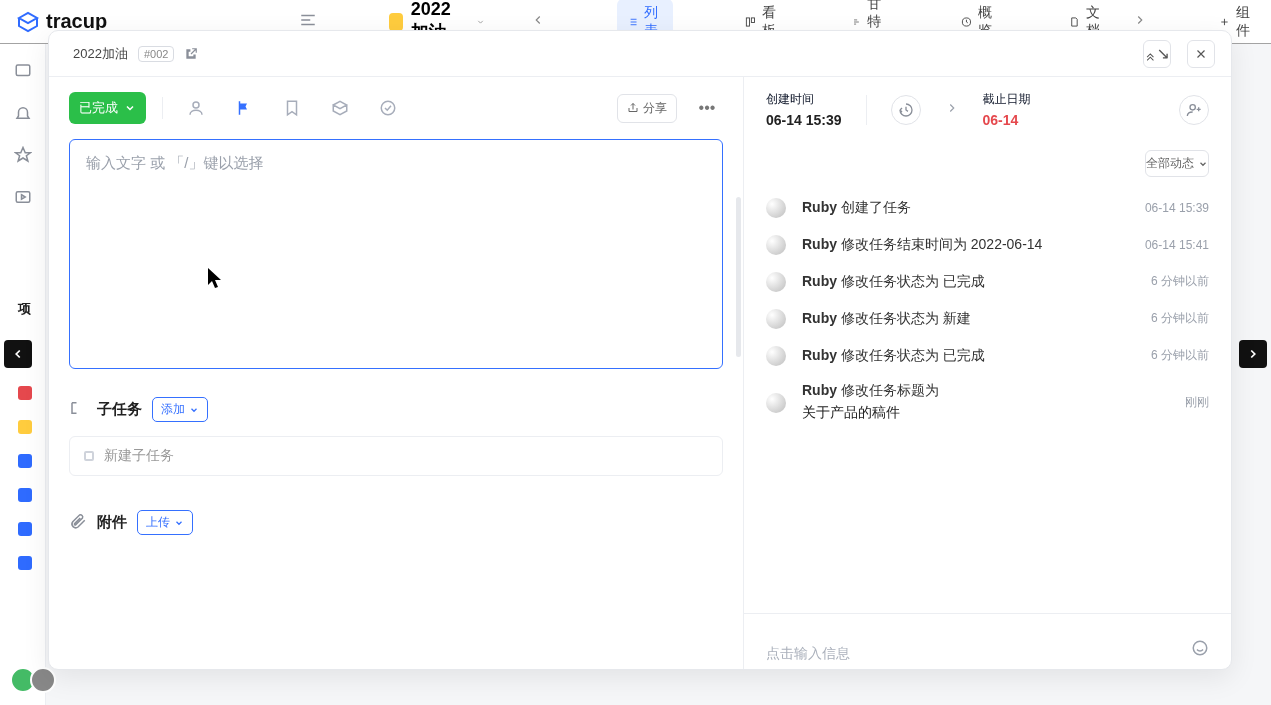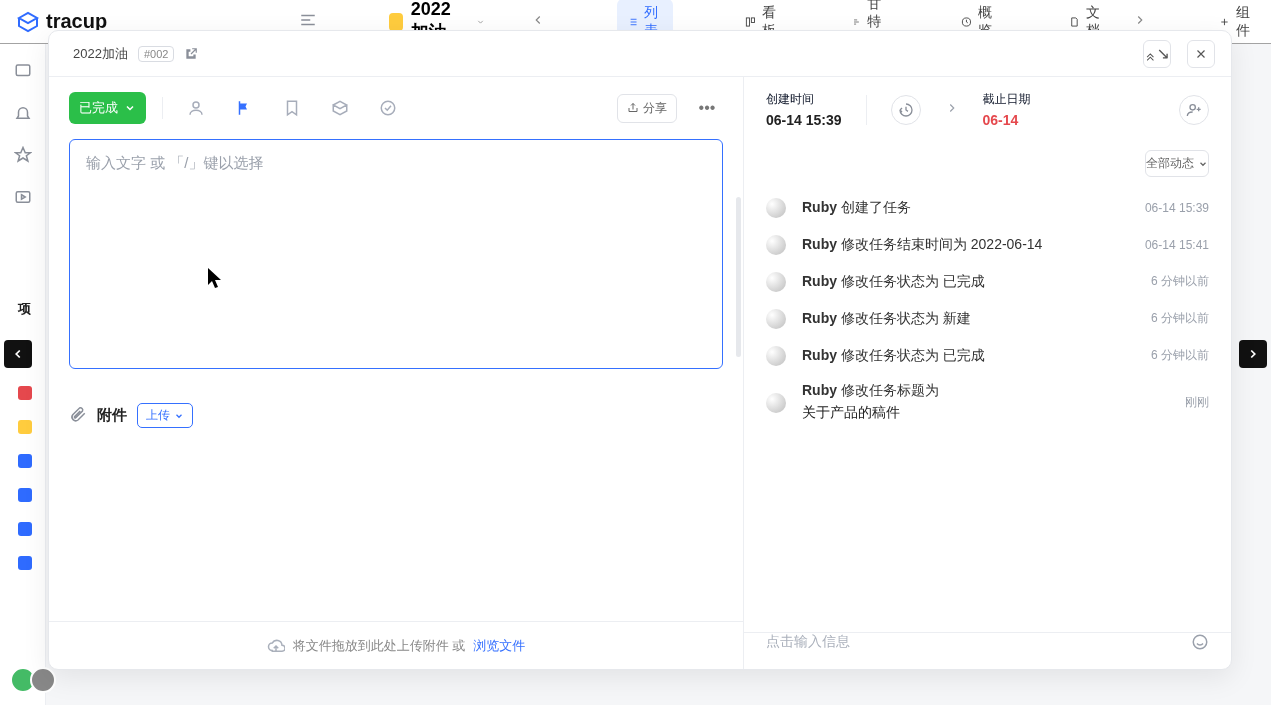--- a/index.html
+++ b/index.html
@@ -124,22 +124,22 @@
   .filter { display:flex; justify-content:flex-end; margin-bottom:12px;}
   .filter .btn { font-size:12px; color:#666; border:1px solid #e1e3e8; border-radius:6px; padding:4px 0; display:flex; align-items:center; gap:4px; cursor:pointer;}
   .act-row { display:flex; align-items:center; gap:16px; padding:8px 0; font-size:14px; }
   .act-row .av { width:20px; height:20px; border-radius:50%; background: radial-gradient(circle at 30% 30%, #fff, #bbb); flex:none; margin-top:1px;}
   .act-row .txt { flex:1; color:#333; }
   .act-row .txt .u { font-weight:600; }
   .act-row .sub { color:#222; margin-top:4px; }
   .act-row .ts { font-size:12px; color:#9aa0ab; white-space:nowrap; }
 
   .comment-bar {
-    height:37px; border-top:1px solid #eceef2;
-    display:flex; align-items:flex-start; padding:0 22px; gap:10px;
+    height:56px; border-top:1px solid #eceef2;
+    display:flex; align-items:flex-end; padding:8px 22px; gap:10px;
   }
   .comment-bar input {
     flex:1; border:none; outline:none; font-size:14px; color:#444;
   }
   .comment-bar input::placeholder { color:#aab0bb; }
   .emoji { color:#9aa0ab; cursor:pointer; }
 
   
   .left-pane::after {
     content:""; position:absolute; right:2px; top:120px; width:5px; height:160px;
@@ -325,44 +325,55 @@
 
       <div class="editor">
         <span>输入文字 或 「/」键以选择</span>
         <span class="cursor-img">
           <svg width="20" height="24" viewBox="0 0 20 24">
               <path d="M2 2l0 17 4-4 3 7 3-1-3-7 6 0z" fill="#000"></path>
             </svg>
         </span>
       </div>
 
+      <div class="section">
+        <div class="sec-head">
+          <span class="ic"><svg width="18" height="18" viewBox="0 0 24 24" fill="none" stroke="currentColor" stroke-width="2">
+                <path d="M4 5h6M4 5v14h6M10 12h0M10 19h0"></path>
+              </svg></span>
+          <span class="tt">子任务</span>
+          <span class="add-btn">
+            <span>添加</span>
+            <svg width="10" height="10" viewBox="0 0 24 24" fill="none" stroke="currentColor" stroke-width="3">
+                <path d="M6 9l6 6 6-6"></path>
+              </svg>
+          </span>
+        </div>
+        <div class="subtask-row">
+          <span class="sq"></span>
+          <span>新建子任务</span>
+        </div>
+      </div>
 
       <div class="section" style="margin-top:34px;">
         <div class="sec-head">
           <span class="ic"><svg width="18" height="18" viewBox="0 0 24 24" fill="none" stroke="currentColor" stroke-width="2">
                 <path d="M21 11l-9 9a5 5 0 01-7-7l9-9a3 3 0 014 4l-9 9a1 1 0 01-1.5-1.5L15 8"></path>
               </svg></span>
           <span class="tt">附件</span>
           <span class="add-btn">
             <span>上传</span>
             <svg width="10" height="10" viewBox="0 0 24 24" fill="none" stroke="currentColor" stroke-width="3">
                 <path d="M6 9l6 6 6-6"></path>
               </svg>
           </span>
         </div>
       </div>
 
       <div style="flex:1"></div>
-      <div class="dropbar">
-        <svg width="18" height="18" viewBox="0 0 24 24" fill="none" stroke="#aab0bb" stroke-width="2">
-            <path d="M7 18a5 5 0 010-10 7 7 0 0113 3 4 4 0 010 8H7zM12 12v6M9 15l3-3 3 3"></path>
-          </svg>
-        <span>将文件拖放到此处上传附件 或 </span>
-        <span class="browse">浏览文件</span>
-      </div>
     </div>
 
     <div class="divider"></div>
 
     <div class="right-pane">
       <div class="meta">
         <div class="meta-block">
           <span class="meta-lbl">创建时间</span>
           <span class="meta-val">06-14 15:39</span>
         </div>

